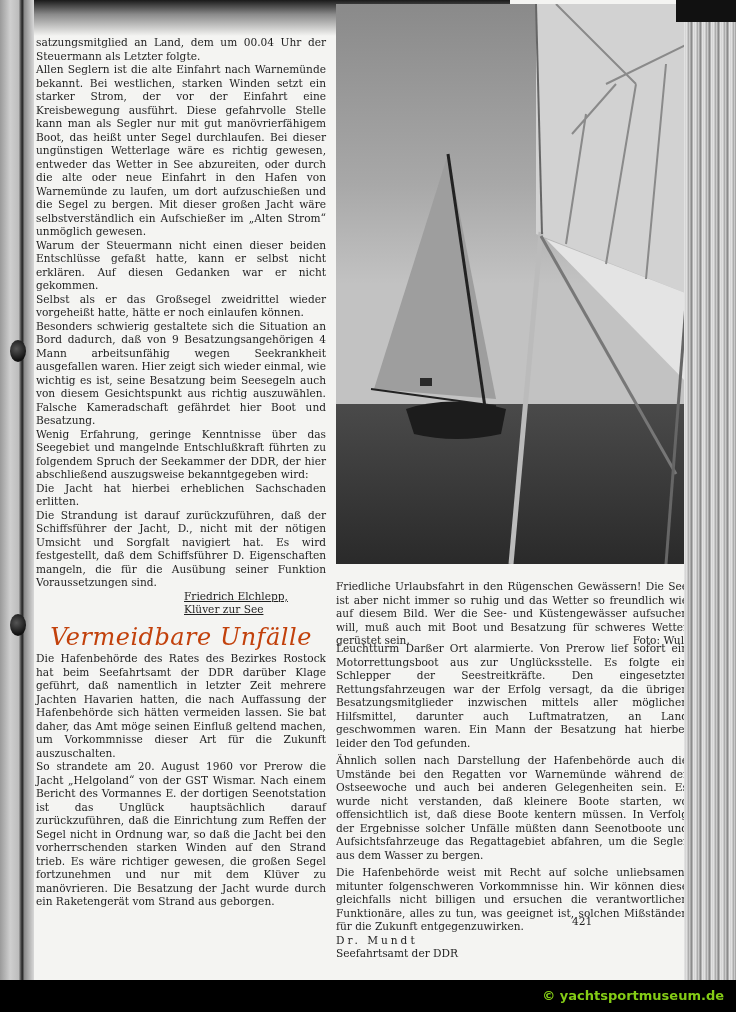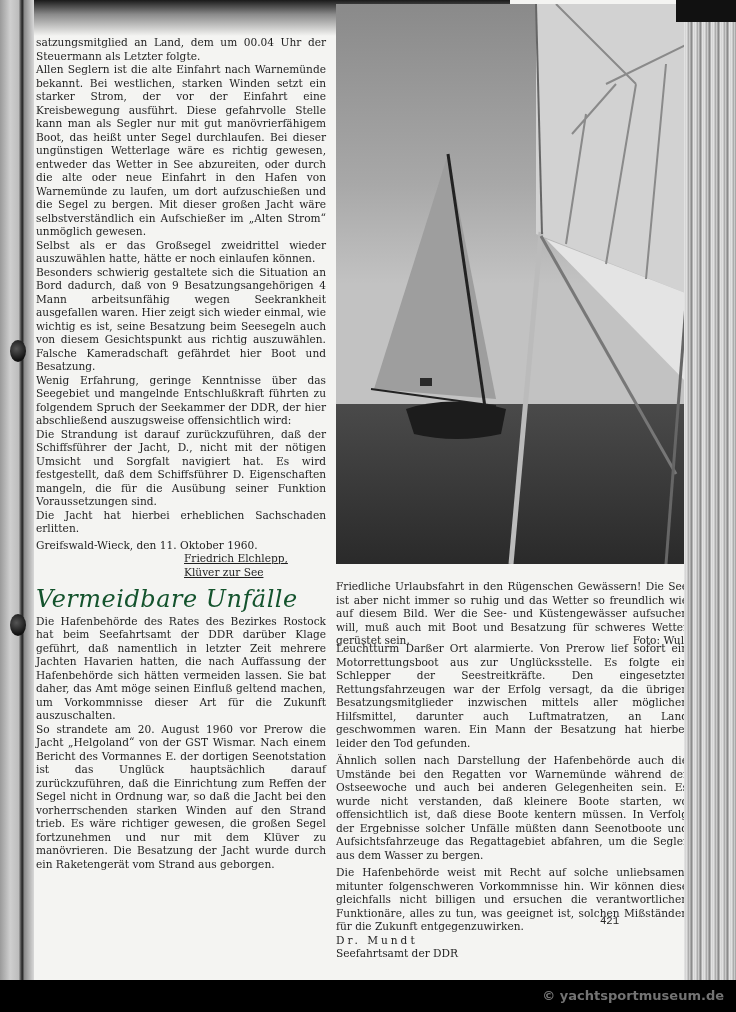--- a/index.html
+++ b/index.html
@@ -9,49 +9,49 @@
     background:linear-gradient(to right,#9a9a9a 0%,#cfcfcf 30%,#bdbdbd 55%,#444 62%,#2a2a2a 66%,#8c8c8c 72%,#d8d8d8 100%); }
   .hole { position:absolute; width:16px; height:22px; border-radius:50%; background:radial-gradient(circle at 40% 40%,#555,#111 70%); }
   .topshade { position:absolute; left:30px; top:0; width:480px; height:36px; background:linear-gradient(to bottom,#1a1a1a 0%,#8a8a8a 40%,rgba(244,244,242,0) 100%); }
   .edge { position:absolute; right:0; top:0; width:52px; height:980px;
     background:repeating-linear-gradient(to right,#e8e8e8 0px,#cfcfcf 2px,#f2f2f2 3px,#9e9e9e 4px,#dadada 6px,#777 7px,#c6c6c6 9px); }
   .edge-top { position:absolute; right:0; top:0; width:60px; height:22px; background:#111; }
   .col { position:absolute; color:#1e1e1e; font-size:10.6px; line-height:13.5px; text-align:justify; }
   .col p { margin:0; }
   .col-left { left:36px; top:36px; width:290px; }
   .sig { margin-left:148px !important;text-decoration:underline; }
-  .title { font-family:"DejaVu Serif", serif; font-style:italic; font-size:24px; text-align:left; margin:14px 0 8px 0 !important; letter-spacing:0.5px; color:#14532d; }
+  .title { font-family:"DejaVu Serif", serif; font-style:italic; font-size:24px; text-align:center; margin:14px 0 8px 0 !important; letter-spacing:0.5px; color:#c2410c; }
   .photo { position:absolute; left:336px; top:4px; width:352px; height:560px; overflow:hidden; background:#666; }
   .caption { position:absolute; left:336px; top:580px; width:352px; font-size:10.6px; line-height:13.5px; text-align:justify; color:#1e1e1e; }
   .caption .credit { float:right; }
   .col-right { left:336px; top:642px; width:352px; }
   .signoff { text-align:left; }
   .signoff .name { display:block; letter-spacing:3px; padding-right:22px; }
-  .pagenum { position:absolute; left:600px; top:915px; font-size:10.6px; color:#222;font-family:Liberation Mono, monospace; }
-  .copyright { position:absolute; right:12px; top:988px; color:#737373; font-family:"DejaVu Sans", sans-serif; font-weight:bold; font-size:13px; }
+  .pagenum { position:absolute; left:572px; top:915px; font-size:10.6px; color:#222; }
+  .copyright { position:absolute; right:12px; top:988px; color:#84cc16; font-family:"DejaVu Sans", sans-serif; font-weight:bold; font-size:13px; }
 </style>
 </head>
 <body>
 
 <div class="page">
   <div class="topshade"></div>
   <div class="binder">
     <div class="hole" style="left:10px;top:340px;"></div>
     <div class="hole" style="left:10px;top:614px;"></div>
   </div>
 
   <div class="col col-left">
     <p>satzungsmitglied an Land, dem um 00.04 Uhr der Steuermann als Letzter folgte.</p>
     <p>Allen Seglern ist die alte Einfahrt nach Warnemünde bekannt. Bei westlichen, starken Winden setzt ein starker Strom, der vor der Einfahrt eine Kreisbewegung ausführt. Diese gefahrvolle Stelle kann man als Segler nur mit gut manövrierfähigem Boot, das heißt unter Segel durchlaufen. Bei dieser ungünstigen Wetterlage wäre es richtig gewesen, entweder das Wetter in See abzureiten, oder durch die alte oder neue Einfahrt in den Hafen von Warnemünde zu laufen, um dort aufzuschießen und die Segel zu bergen. Mit dieser großen Jacht wäre selbstverständlich ein Aufschießer im „Alten Strom“ unmöglich gewesen.</p>
-    <p>Selbst als er das Großsegel zweidrittel wieder auszuwählen hatte, hätte er noch einlaufen können.</p>
+    <p>Warum der Steuermann nicht einen dieser beiden Entschlüsse gefaßt hatte, kann er selbst nicht erklären. Auf diesen Gedanken war er nicht gekommen.</p>
+    <p>Selbst als er das Großsegel zweidrittel wieder vorgeheißt hatte, hätte er noch einlaufen können.</p>
     <p>Besonders schwierig gestaltete sich die Situation an Bord dadurch, daß von 9 Besatzungsangehörigen 4 Mann arbeitsunfähig wegen Seekrankheit ausgefallen waren. Hier zeigt sich wieder einmal, wie wichtig es ist, seine Besatzung beim Seesegeln auch von diesem Gesichtspunkt aus richtig auszuwählen. Falsche Kameradschaft gefährdet hier Boot und Besatzung.</p>
-    <p>Wenig Erfahrung, geringe Kenntnisse über das Seegebiet und mangelnde Entschlußkraft führten zu folgendem Spruch der Seekammer der DDR, der hier abschließend auszugsweise offensichtlich wird:</p>
+    <p>Wenig Erfahrung, geringe Kenntnisse über das Seegebiet und mangelnde Entschlußkraft führten zu folgendem Spruch der Seekammer der DDR, der hier abschließend auszugsweise bekanntgegeben wird:</p>
+    <p>Die Jacht hat hierbei erheblichen Sachschaden erlitten.</p>
     <p>Die Strandung ist darauf zurückzuführen, daß der Schiffsführer der Jacht, D., nicht mit der nötigen Umsicht und Sorgfalt navigiert hat. Es wird festgestellt, daß dem Schiffsführer D. Eigenschaften mangeln, die für die Ausübung seiner Funktion Voraussetzungen sind.</p>
-    <p>Die Jacht hat hierbei erheblichen Sachschaden erlitten.</p>
-    <p style="margin-top:3px;">Greifswald-Wieck, den 11. Oktober 1960.</p>
     <p class="sig">Friedrich Elchlepp,</p>
     <p class="sig">Klüver zur See</p>
 
     <p class="title">Vermeidbare Unfälle</p>
     <p>Die Hafenbehörde des Rates des Bezirkes Rostock hat beim Seefahrtsamt der DDR darüber Klage geführt, daß namentlich in letzter Zeit mehrere Jachten Havarien hatten, die nach Auffassung der Hafenbehörde sich hätten vermeiden lassen. Sie bat daher, das Amt möge seinen Einfluß geltend machen, um Vorkommnisse dieser Art für die Zukunft auszuschalten.</p>
     <p>So strandete am 20. August 1960 vor Prerow die Jacht „Helgoland“ von der GST Wismar. Nach einem Bericht des Vormannes E. der dortigen Seenotstation ist das Unglück hauptsächlich darauf zurückzuführen, daß die Einrichtung zum Reffen der Segel nicht in Ordnung war, so daß die Jacht bei den vorherrschenden starken Winden auf den Strand trieb. Es wäre richtiger gewesen, die großen Segel fortzunehmen und nur mit dem Klüver zu manövrieren. Die Besatzung der Jacht wurde durch ein Raketengerät vom Strand aus geborgen.</p>
 
   </div>
 
   <div class="photo">

